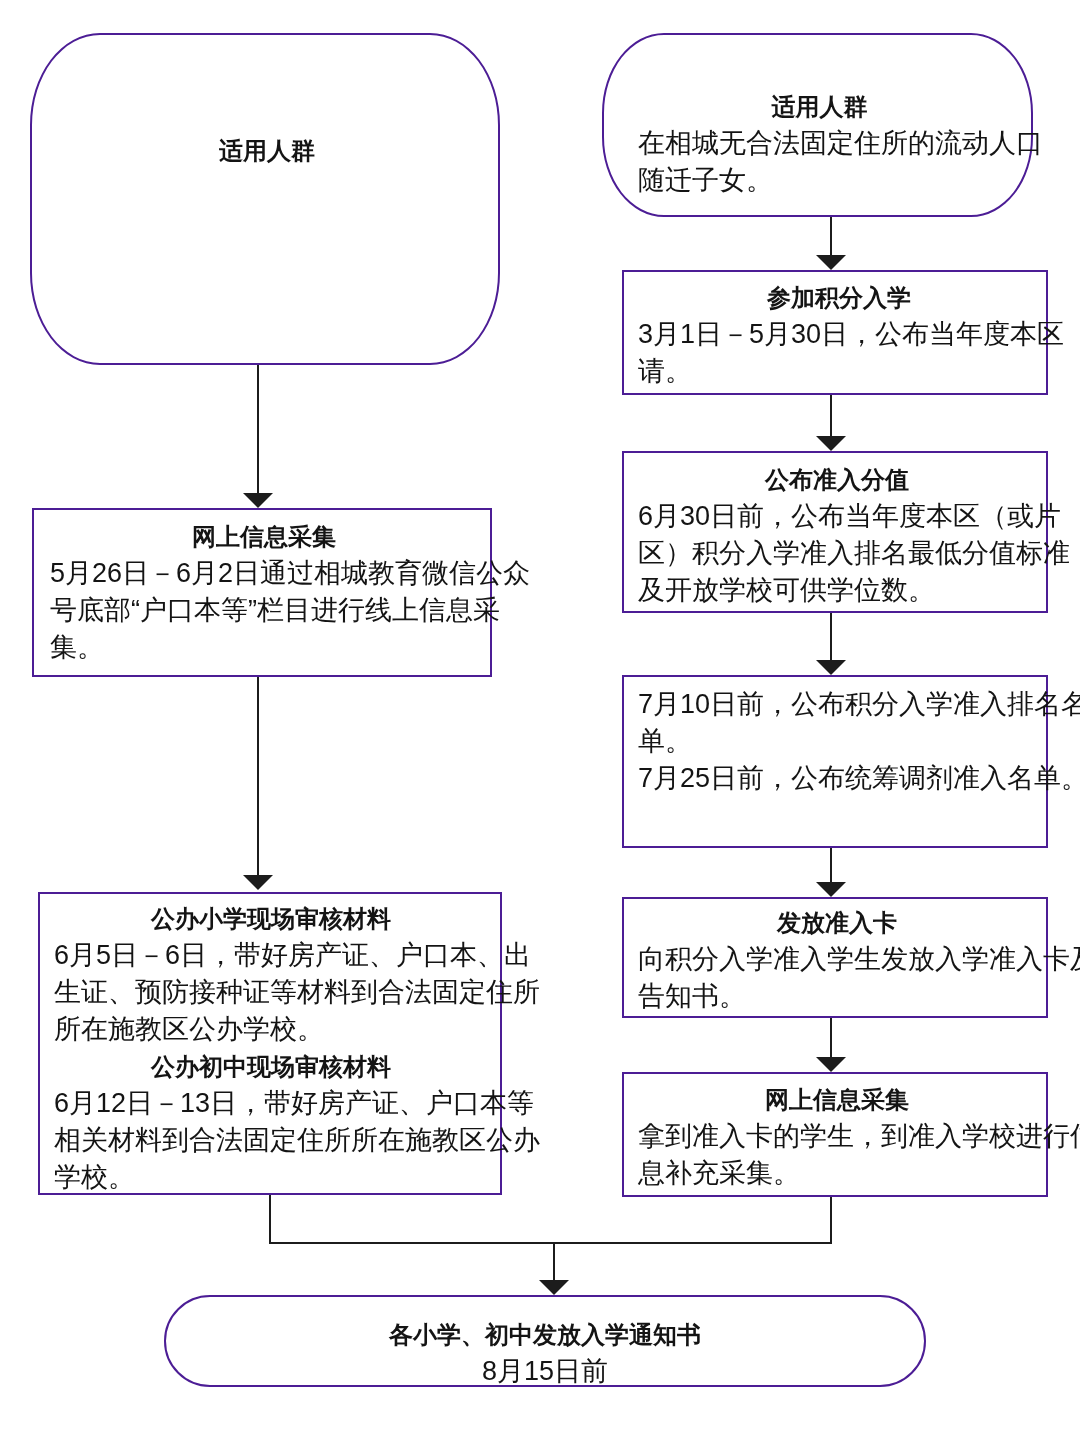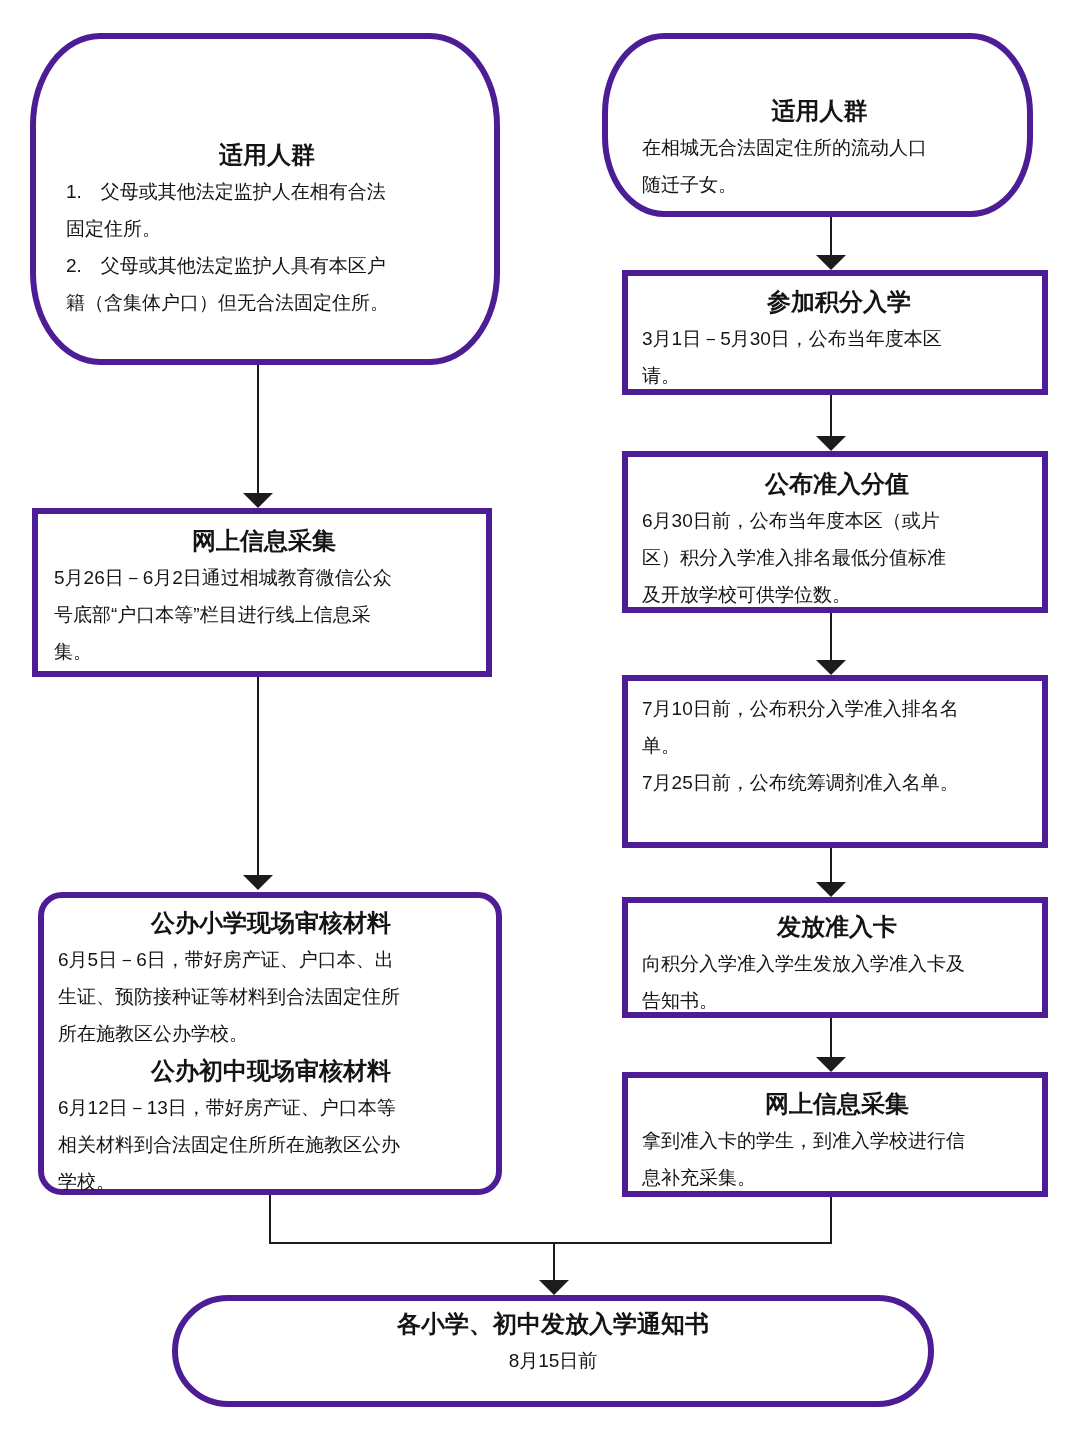--- a/index.html
+++ b/index.html
@@ -10,31 +10,31 @@
     height: 1445px;
     background: var(--paper);
     font-family: "Liberation Sans", "DejaVu Sans", sans-serif;
     color: #141414;
     overflow: hidden;
   }
   .node {
     position: absolute;
     box-sizing: border-box;
     background: var(--paper);
-    border: 6px solid #4c1d95;
+    border: 2px solid #4c1d95;
   }
   .title {
     font-weight: 700;
     font-size: 24px;
     line-height: 37px;
     text-align: center;
     white-space: pre;
   }
   .body {
-    font-size: 19px;
+    font-size: 27px;
     line-height: 37px;
     text-align: left;
     white-space: pre;
   }
   .center { text-align: center; }
   .vl { position: absolute; width: 2px; background: var(--ink); }
   .hl { position: absolute; height: 2px; background: var(--ink); }
   .ah {
     position: absolute; width: 0; height: 0;
     border-left: 15px solid transparent;
@@ -42,40 +42,36 @@
     border-top: 15px solid var(--ink);
   }
 </style>
 </head>
 <body>
 
 <div id="canvas">
 
   <div class="node" style="left:30px; top:33px; width:470px; height:332px; border-radius:70px / 92px; padding:97px 26px 0 30px;">
     <div class="title">适用人群</div>
-    <div class="body">1.　父母或其他法定监护人在相有合法
-固定住所。
-2.　父母或其他法定监护人具有本区户
-籍（含集体户口）但无合法固定住所。</div>
   </div>
 
   <div class="vl" style="left:257px; top:365px; height:128px;"></div>
   <div class="ah" style="left:243px; top:493px;"></div>
 
   <div class="node" style="left:32px; top:508px; width:460px; height:169px; padding:8px 12px 0 16px;">
     <div class="title">网上信息采集</div>
     <div class="body">5月26日－6月2日通过相城教育微信公众
 号底部“户口本等”栏目进行线上信息采
 集。</div>
   </div>
 
   <div class="vl" style="left:257px; top:677px; height:198px;"></div>
   <div class="ah" style="left:243px; top:875px;"></div>
 
-  <div class="node" style="left:38px; top:892px; width:464px; height:303px; padding:6px 12px 0 14px;border-radius:24px;">
+  <div class="node" style="left:38px; top:892px; width:464px; height:303px; padding:6px 12px 0 14px;">
     <div class="title">公办小学现场审核材料</div>
     <div class="body">6月5日－6日，带好房产证、户口本、出
 生证、预防接种证等材料到合法固定住所
 所在施教区公办学校。</div>
     <div class="title">公办初中现场审核材料</div>
     <div class="body">6月12日－13日，带好房产证、户口本等
 相关材料到合法固定住所所在施教区公办
 学校。</div>
   </div>
 
@@ -130,18 +126,18 @@
     <div class="body">拿到准入卡的学生，到准入学校进行信
 息补充采集。</div>
   </div>
 
   <div class="vl" style="left:269px; top:1195px; height:49px;"></div>
   <div class="vl" style="left:830px; top:1197px; height:47px;"></div>
   <div class="hl" style="left:269px; top:1242px; width:563px;"></div>
   <div class="vl" style="left:553px; top:1242px; height:39px;"></div>
   <div class="ah" style="left:539px; top:1280px;"></div>
 
-  <div class="node" style="left:172px; top:1295px; width:762px; height:112px; border-radius:59px; padding:4px 20px 0 20px;">
+  <div class="node" style="left:164px; top:1295px; width:762px; height:92px; border-radius:59px; padding:19px 20px 0 20px;">
     <div class="title">各小学、初中发放入学通知书</div>
     <div class="body center">8月15日前</div>
   </div>
 
 </div>
 
 </body></html>

